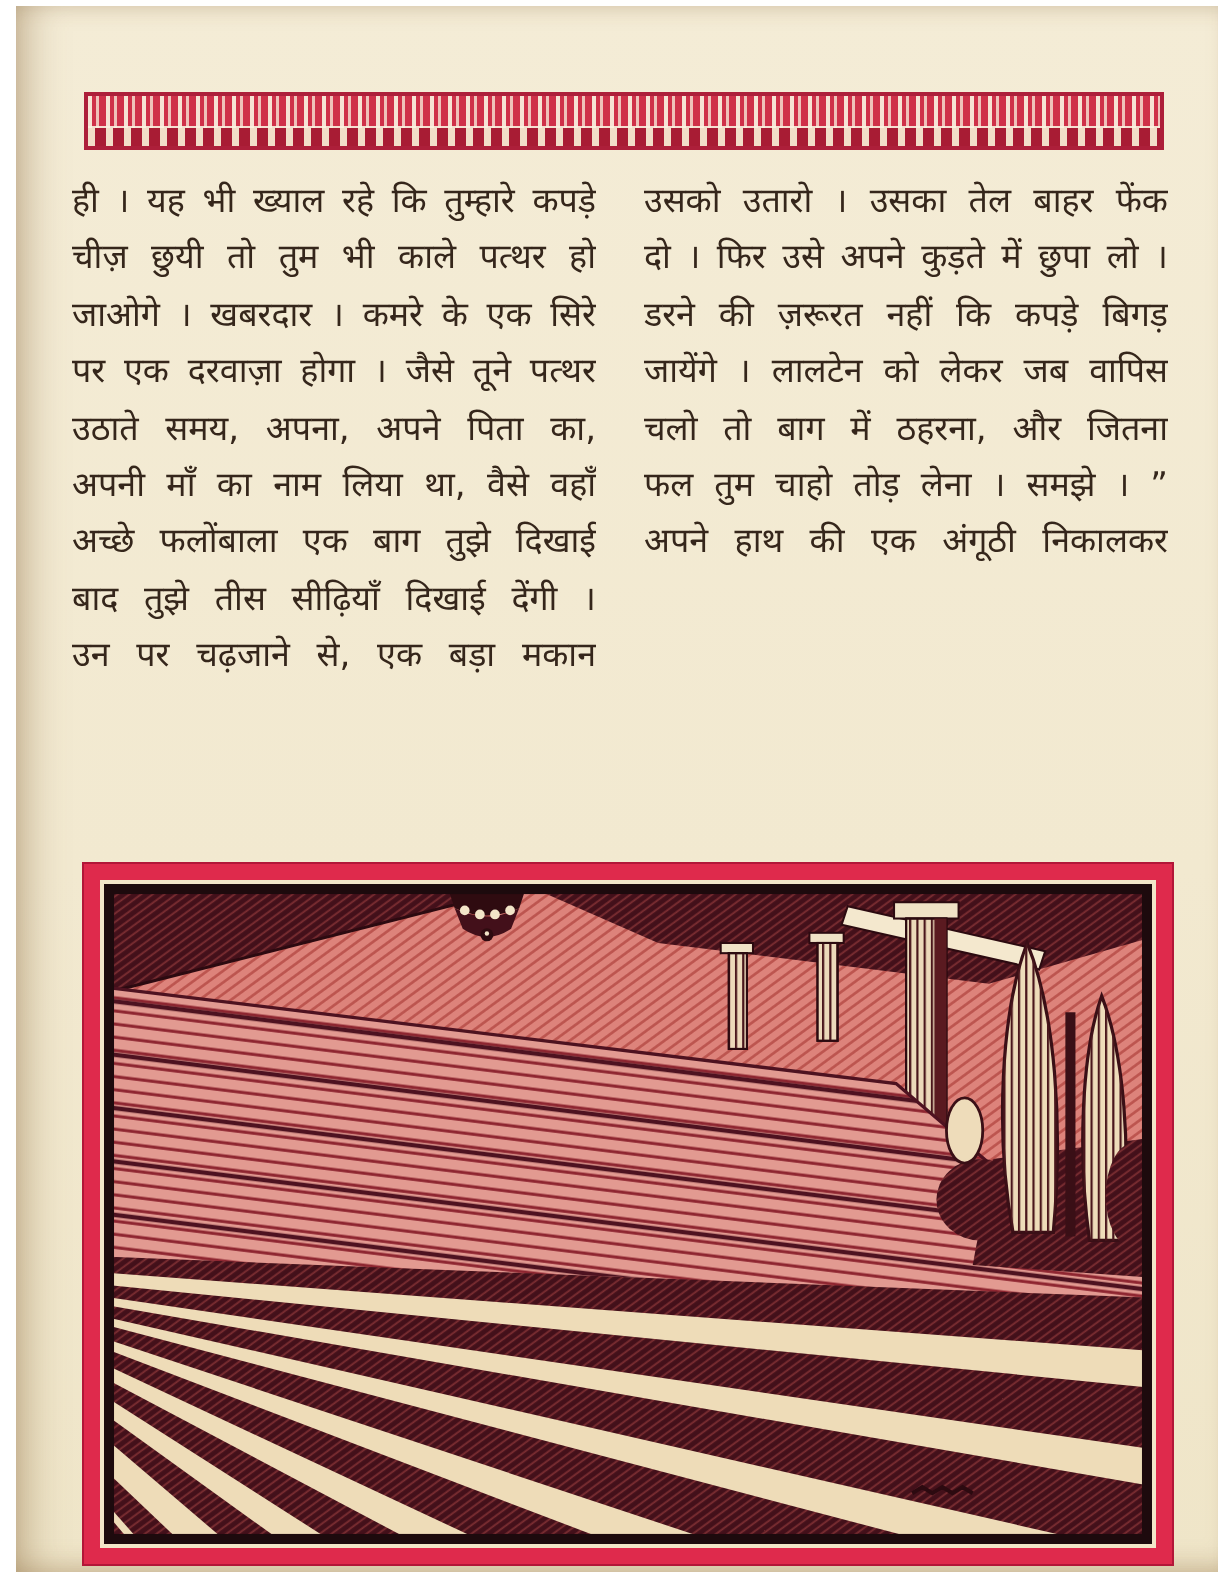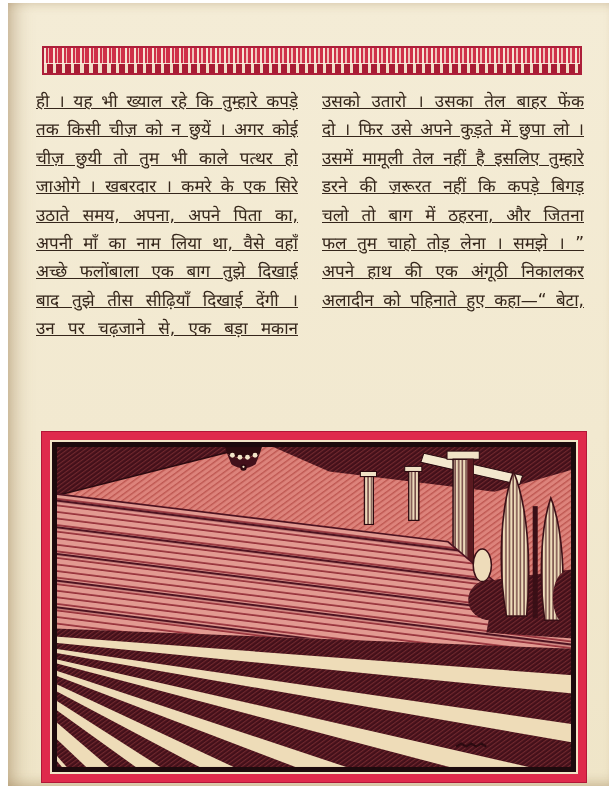--- a/index.html
+++ b/index.html
@@ -32,21 +32,21 @@
   }
   
   .text-block{
     position:absolute;left:28px;top:84px;width:548px;
     display:flex;gap:24px;color:#35261b;
   }
   .column{width:262px;}
   .line{
     height:28.4px;line-height:28.4px;font-size:17px;
     text-align:justify;text-align-last:justify;
-    word-spacing:1px;overflow:hidden;white-space:normal;text-decoration:underline;
+    word-spacing:1px;overflow:hidden;white-space:normal;
   }
   
   .figure{
     position:absolute;left:33px;top:428px;width:546px;height:352px;
     background:#df2a4c;border:1px solid #b21638;
     padding:10px;box-sizing:border-box;
   }
   .figure-inner{
     width:100%;height:100%;box-sizing:border-box;
     border:3px solid #1d0a0d;outline:2px solid #f2e5c8;
@@ -60,38 +60,37 @@
 <div class="page">
 
   <div class="ornament">
     <div class="orn-top"></div>
     <div class="orn-bottom"></div>
   </div>
 
   <div class="text-block">
     <div class="column" lang="hi">
         <div class="line">ही । यह भी ख्याल रहे कि तुम्हारे कपड़े</div>
-        <div class="line">तक किसी चीज़ को न छुयें । अगर कोई</div>
         <div class="line">चीज़ छुयी तो तुम भी काले पत्थर हो</div>
         <div class="line">जाओगे । खबरदार । कमरे के एक सिरे</div>
+        <div class="line">पर एक दरवाज़ा होगा । जैसे तूने पत्थर</div>
         <div class="line">उठाते समय, अपना, अपने पिता का,</div>
         <div class="line">अपनी माँ का नाम लिया था, वैसे वहाँ</div>
         <div class="line">अच्छे फलोंबाला एक बाग तुझे दिखाई</div>
         <div class="line">बाद तुझे तीस सीढ़ियाँ दिखाई देंगी ।</div>
         <div class="line">उन पर चढ़जाने से, एक बड़ा मकान</div>
       </div>
     <div class="column" lang="hi">
         <div class="line">उसको उतारो । उसका तेल बाहर फेंक</div>
         <div class="line">दो । फिर उसे अपने कुड़ते में छुपा लो ।</div>
-        <div class="line">उसमें मामूली तेल नहीं है इसलिए तुम्हारे</div>
         <div class="line">डरने की ज़रूरत नहीं कि कपड़े बिगड़</div>
+        <div class="line">जायेंगे । लालटेन को लेकर जब वापिस</div>
         <div class="line">चलो तो बाग में ठहरना, और जितना</div>
         <div class="line">फल तुम चाहो तोड़ लेना । समझे । ”</div>
         <div class="line">अपने हाथ की एक अंगूठी निकालकर</div>
-        <div class="line">अलादीन को पहिनाते हुए कहा—“ बेटा,</div>
       </div>
   </div>
 
   <div class="figure">
     <div class="figure-inner">
       <svg viewBox="0 0 514 318" preserveAspectRatio="none" role="img" aria-label="Red-toned engraving: a wide flight of steps rising to a pillared pavilion with a hanging lantern, cypress trees at the right, and a bold striped garden path radiating across the foreground">
         <defs>
           <pattern id="skyH" width="4.6" height="4.6" patternUnits="userSpaceOnUse" patternTransform="rotate(-36)">
             <rect width="4.6" height="4.6" fill="#dd837b"></rect>
             <line x1="0" y1="0.7" x2="4.6" y2="0.7" stroke="#bc544e" stroke-width="1.3"></line>

